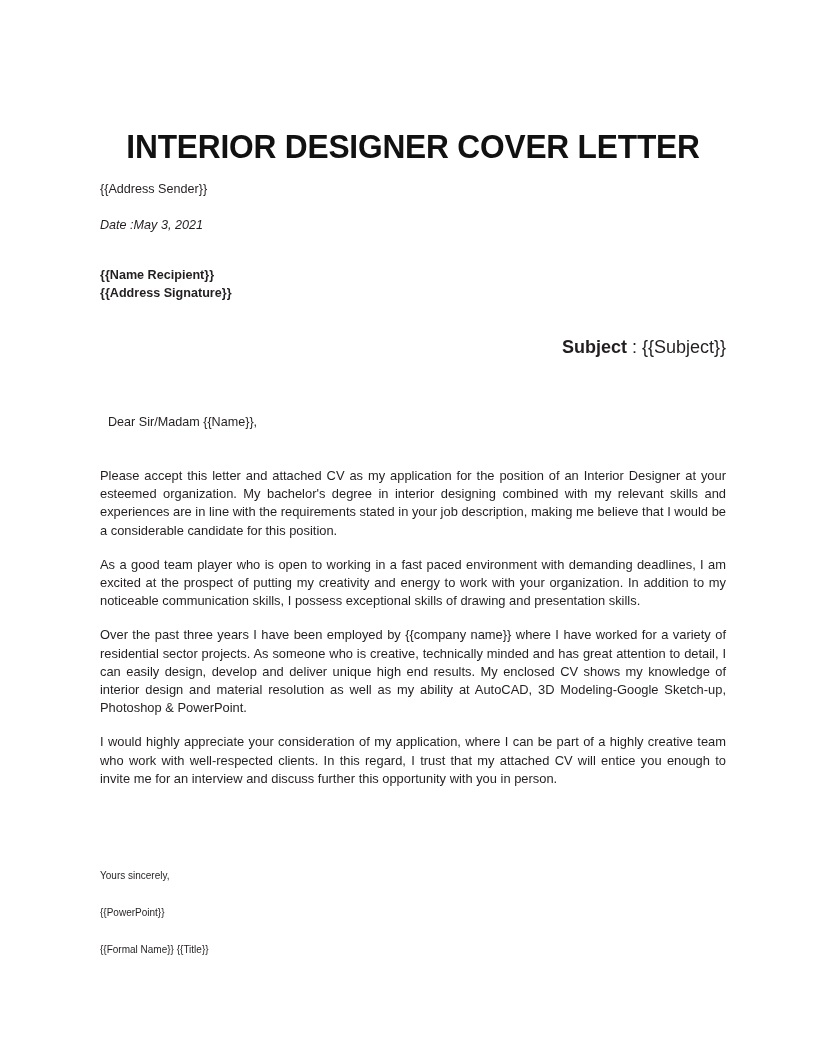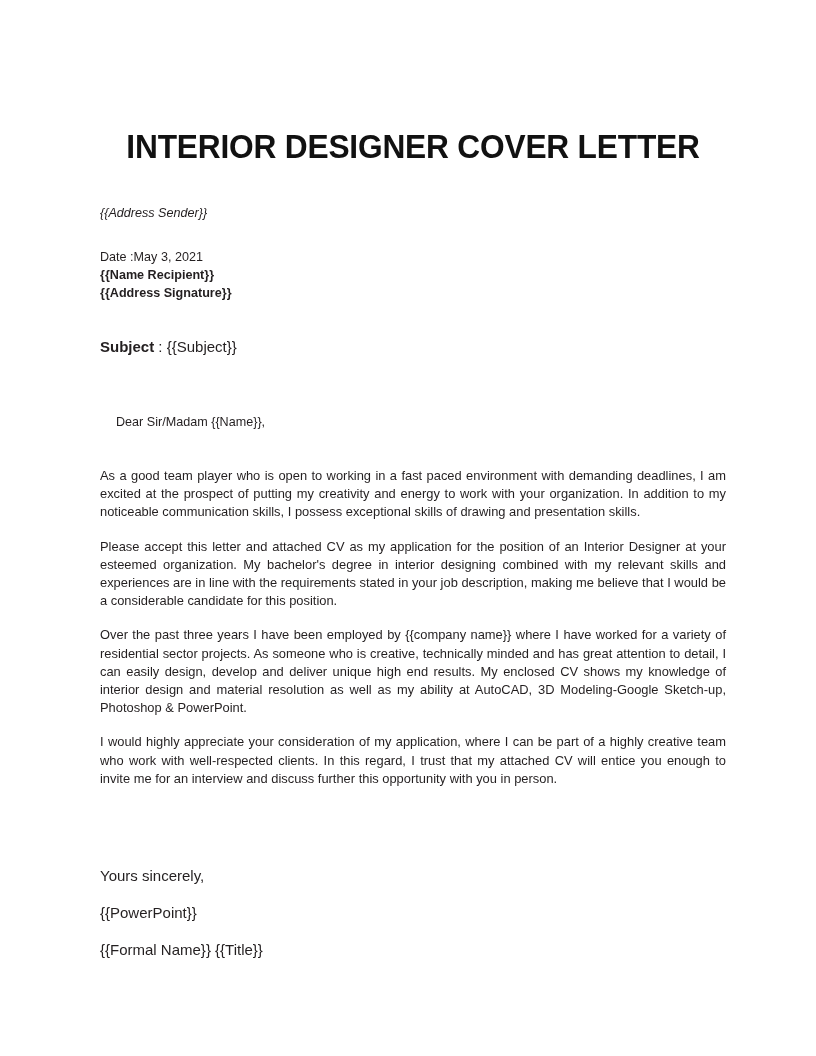--- a/index.html
+++ b/index.html
@@ -43,55 +43,56 @@
     white-space: nowrap;
   }
 
   .title-block {
     position: absolute;
     left: 0;
     top: 112px;
     width: 626px;
   }
 
-  .sender-block   { position: absolute; left: 0; top: 188px;  width: 626px; font-style: italic; }
-  .date-block     { position: absolute; left: 0; top: 232px;  width: 626px; }
+  .sender-block   { position: absolute; left: 0; top: 164px;  width: 626px; }
+  .date-block     { position: absolute; left: 0; top: 200px;  width: 626px; font-style: italic; }
   .recipient-block{ position: absolute; left: 0; top: 250px;  width: 626px; font-weight: bold; }
   .subject-block  { position: absolute; left: 0; top: 322px;  width: 626px; }
-  .salutation-block{position: absolute; left: 16px; top: 397px;  width: 626px; }
+  .salutation-block{position: absolute; left: 8px; top: 397px;  width: 626px; }
   .body-block     { position: absolute; left: 0; top: 451px;  width: 626px; }
   .closing-block  { position: absolute; left: 0; top: 851px;  width: 626px; }
 
   .line {
     font-size: 12.6px;
     line-height: 18px;
     white-space: nowrap;
   }
 
   .subject-line {
-    font-size: 15px;
+    font-size: 18px;
     line-height: 18px;
     white-space: nowrap;
+    text-align: right;
   }
   .subject-label {
     font-weight: 700;
   }
 
   .para {
     font-size: 12.9px;
     line-height: 18.2px;
     text-align: justify;
     text-justify: inter-word;
     margin: 0 0 16px 0;
     hyphens: none;
   }
   .para:last-child { margin-bottom: 0; }
 
   .closing-line {
-    font-size: 15px;
+    font-size: 10px;
     line-height: 18px;
     white-space: nowrap;
     margin-bottom: 19px;
   }
   .closing-line:last-child { margin-bottom: 0; }
 </style>
 </head>
 <body>
 
 <div class="page">
@@ -118,22 +119,22 @@
       <div class="subject-line">
         <span class="subject-label">Subject</span><span> : {{Subject}}</span>
       </div>
     </div>
 
     <div class="salutation-block">
       <div class="line">Dear Sir/Madam {{Name}},</div>
     </div>
 
     <div class="body-block">
+      <p class="para">Please accept this letter and attached CV as my application for the position of an Interior Designer at your esteemed organization. My bachelor's degree in interior designing combined with my relevant skills and experiences are in line with the requirements stated in your job description, making me believe that I would be a considerable candidate for this position.</p>
       <p class="para">As a good team player who is open to working in a fast paced environment with demanding deadlines, I am excited at the prospect of putting my creativity and energy to work with your organization. In addition to my noticeable communication skills, I possess exceptional skills of drawing and presentation skills.</p>
-      <p class="para">Please accept this letter and attached CV as my application for the position of an Interior Designer at your esteemed organization. My bachelor's degree in interior designing combined with my relevant skills and experiences are in line with the requirements stated in your job description, making me believe that I would be a considerable candidate for this position.</p>
       <p class="para">Over the past three years I have been employed by {{company name}} where I have worked for a variety of residential sector projects. As someone who is creative, technically minded and has great attention to detail, I can easily design, develop and deliver unique high end results. My enclosed CV shows my knowledge of interior design and material resolution as well as my ability at AutoCAD, 3D Modeling-Google Sketch-up, Photoshop &amp; PowerPoint.</p>
       <p class="para">I would highly appreciate your consideration of my application, where I can be part of a highly creative team who work with well-respected clients. In this regard, I trust that my attached CV will entice you enough to invite me for an interview and discuss further this opportunity with you in person.</p>
     </div>
 
     <div class="closing-block">
       <div class="closing-line">Yours sincerely,</div>
       <div class="closing-line">{{PowerPoint}}</div>
       <div class="closing-line">{{Formal Name}} {{Title}}</div>
     </div>
 

